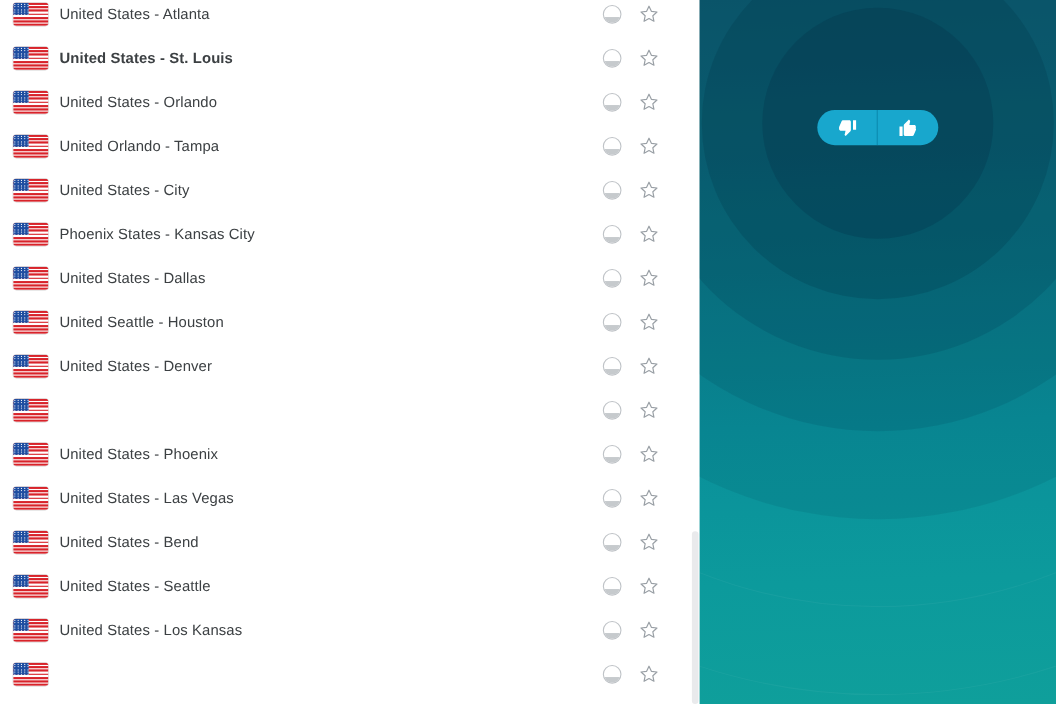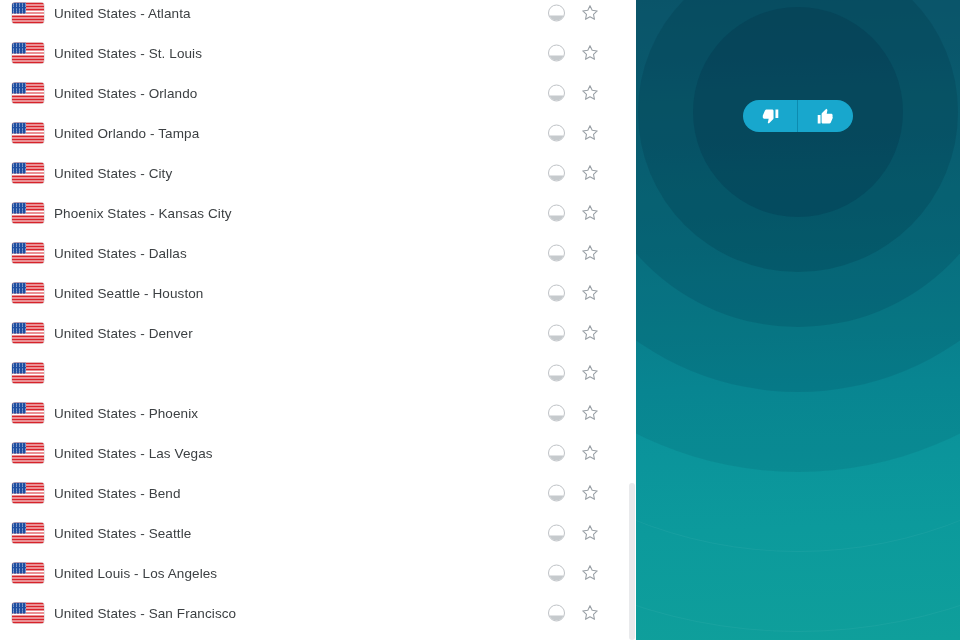--- a/index.html
+++ b/index.html
@@ -156,21 +156,21 @@
         <div class="server-name">United States - Atlanta</div>
         <div class="load-icon">
           <span></span>
         </div>
         <div class="star-icon">
           <svg width="20" height="20" viewBox="0 0 24 24">
             <path d="M12 3.2l2.6 5.6 6.1.7-4.5 4.1 1.2 6-5.4-3-5.4 3 1.2-6L3.3 9.5l6.1-.7z" fill="none" stroke="#9aa0a6" stroke-width="1.3" stroke-linejoin="round"></path>
           </svg>
         </div>
       </div>
-      <div class="server-row" style="top: 33px;">
+      <div class="server-row" style="top: 33px; font-weight: bold;">
         <div class="flag" style="position: absolute; left: 12px; top: 50%; transform: translateY(-50%); width: 32px; height: 21px;">
           <div class="stripes">
             <i style="top: 0px; height: 1.61538px;"></i>
             <i style="top: 3.23077px; height: 1.61538px;"></i>
             <i style="top: 6.46154px; height: 1.61538px;"></i>
             <i style="top: 9.69231px; height: 1.61538px;"></i>
             <i style="top: 12.9231px; height: 1.61538px;"></i>
             <i style="top: 16.1538px; height: 1.61538px;"></i>
             <i style="top: 19.3846px; height: 1.61538px;"></i>
           </div>
@@ -831,21 +831,21 @@
             <b style="left: 6.94px; top: 7.78077px;"></b>
             <b style="left: 9.81px; top: 7.78077px;"></b>
             <b style="left: 12.68px; top: 7.78077px;"></b>
             <b style="left: 1.2px; top: 10.0077px;"></b>
             <b style="left: 4.07px; top: 10.0077px;"></b>
             <b style="left: 6.94px; top: 10.0077px;"></b>
             <b style="left: 9.81px; top: 10.0077px;"></b>
             <b style="left: 12.68px; top: 10.0077px;"></b>
           </div>
         </div>
-        <div class="server-name">United Louis - Los Angeles</div>
+        <div class="server-name">United States - Los Kansas</div>
         <div class="load-icon">
           <span></span>
         </div>
         <div class="star-icon">
           <svg width="20" height="20" viewBox="0 0 24 24">
             <path d="M12 3.2l2.6 5.6 6.1.7-4.5 4.1 1.2 6-5.4-3-5.4 3 1.2-6L3.3 9.5l6.1-.7z" fill="none" stroke="#9aa0a6" stroke-width="1.3" stroke-linejoin="round"></path>
           </svg>
         </div>
       </div>
       <div class="server-row" style="top: 593px;">
@@ -880,21 +880,20 @@
             <b style="left: 6.94px; top: 7.78077px;"></b>
             <b style="left: 9.81px; top: 7.78077px;"></b>
             <b style="left: 12.68px; top: 7.78077px;"></b>
             <b style="left: 1.2px; top: 10.0077px;"></b>
             <b style="left: 4.07px; top: 10.0077px;"></b>
             <b style="left: 6.94px; top: 10.0077px;"></b>
             <b style="left: 9.81px; top: 10.0077px;"></b>
             <b style="left: 12.68px; top: 10.0077px;"></b>
           </div>
         </div>
-        <div class="server-name">United States - San Francisco</div>
         <div class="load-icon">
           <span></span>
         </div>
         <div class="star-icon">
           <svg width="20" height="20" viewBox="0 0 24 24">
             <path d="M12 3.2l2.6 5.6 6.1.7-4.5 4.1 1.2 6-5.4-3-5.4 3 1.2-6L3.3 9.5l6.1-.7z" fill="none" stroke="#9aa0a6" stroke-width="1.3" stroke-linejoin="round"></path>
           </svg>
         </div>
       </div>
       <div class="server-row" style="top: 633px;">

